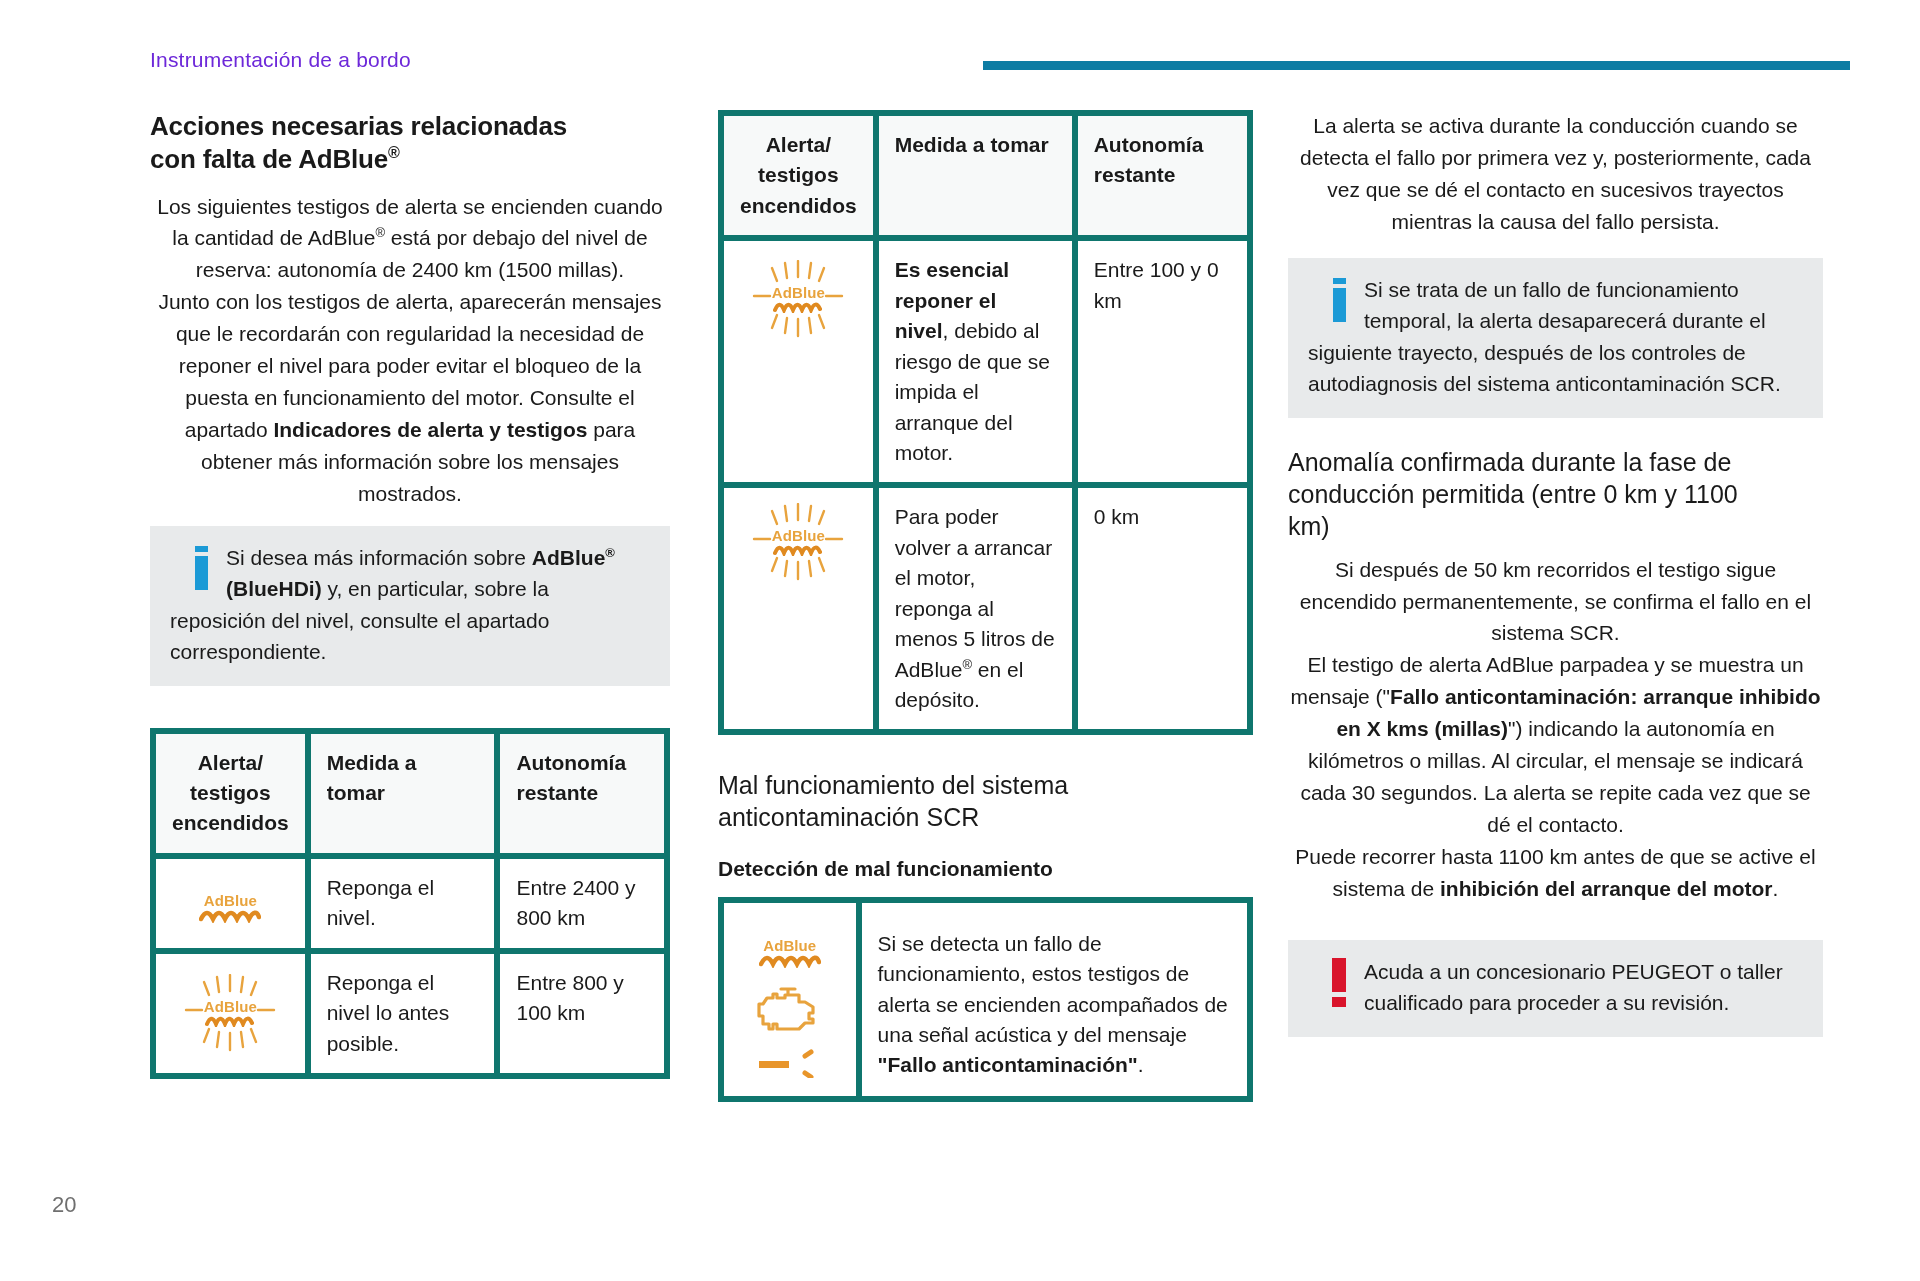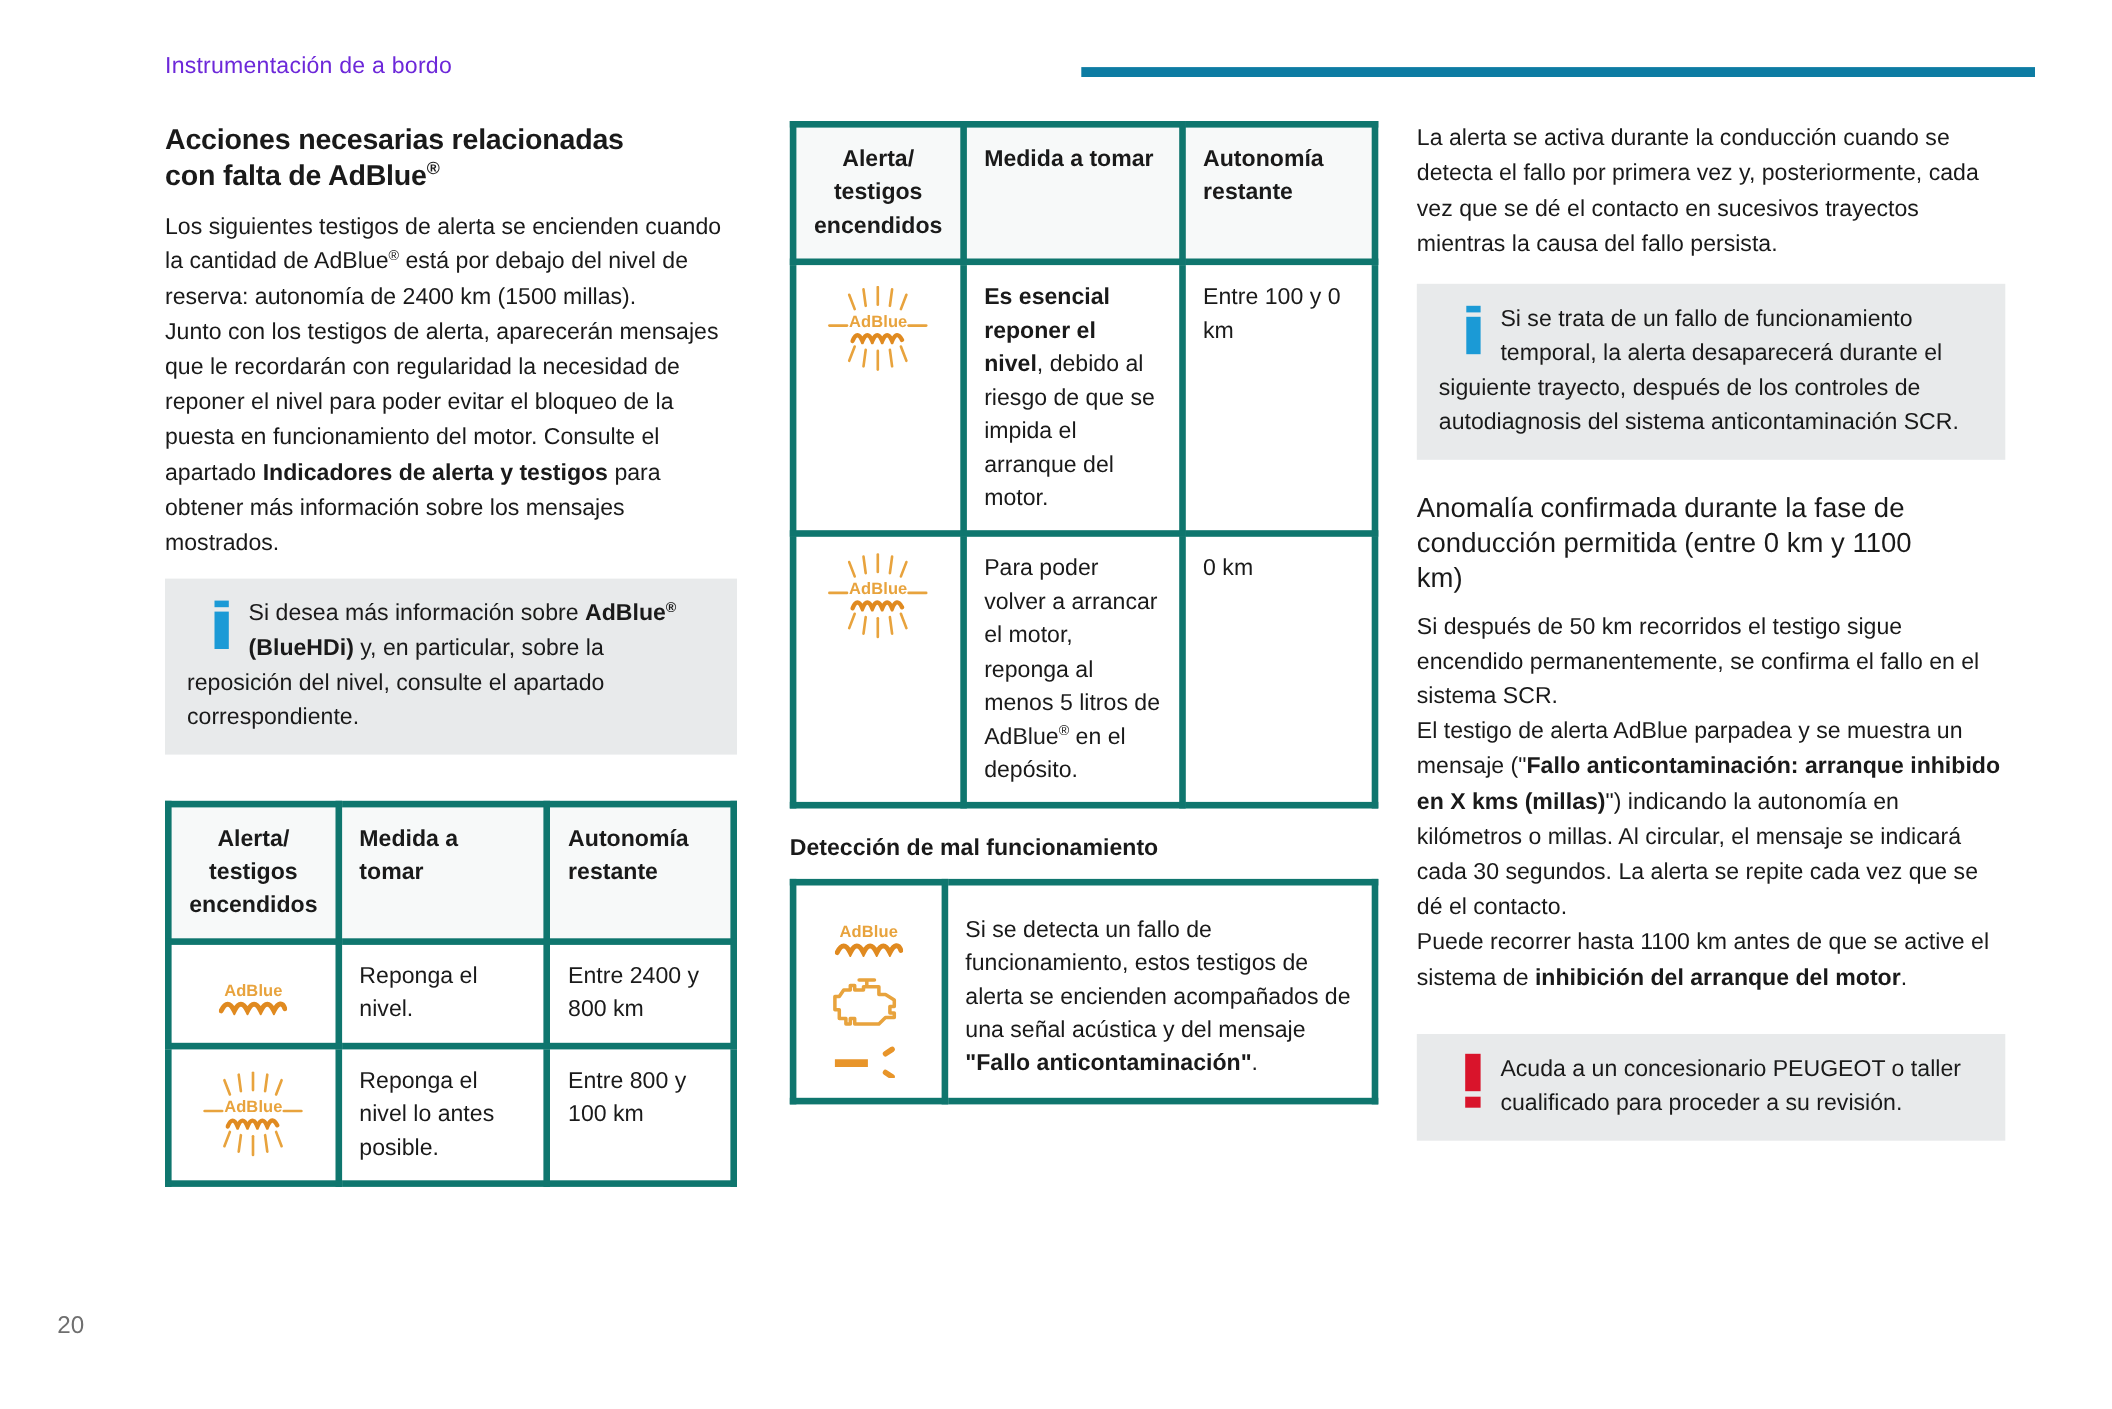--- a/index.html
+++ b/index.html
@@ -38,21 +38,21 @@
   }
   h2.sub{
     font-size:25px;font-weight:normal;line-height:1.28;
     margin:26px 0 12px 0;
   }
   h3.sub2{
     font-size:21px;font-weight:bold;line-height:1.3;
     margin:22px 0 14px 0;
   }
   p.body{
-    font-size:21px;line-height:1.52;margin:0 0 0 0;
+    font-size:21px;line-height:1.52;margin:0 0 0 0;text-align:center;
   }
   p.body + p.body{margin-top:0;}
   b{font-weight:bold;}
   sup{font-size:.62em;vertical-align:super;line-height:0;}
 
   
   .notebox{
     background:#e8eaeb;
     padding:16px 20px 18px 20px;
     margin-top:16px;
@@ -277,20 +277,23 @@
                 <path d="M2 8 C5 1,8 1,11 8 C14 1,17 1,20 8 C23 1,26 1,29 8 C32 1,35 1,38 8 C41 1,44 1,47 7" fill="none" stroke="#e08a20" stroke-width="4" stroke-linecap="round"></path>
               </svg>
             </span>
           </td>
           <td>Para poder volver a arrancar el motor, reponga al menos 5 litros de AdBlue<sup>®</sup> en el depósito.</td>
           <td>0 km</td>
         </tr>
       </tbody>
     </table>
 
+    <h2 class="sub" style="margin-top:34px;">
+      Mal funcionamiento del sistema<br>anticontaminación SCR
+    </h2>
 
     <h3 class="sub2">Detección de mal funcionamiento</h3>
 
     <table class="t">
       <tbody>
         <tr>
           <td class="icon-cell" style="width:26%;vertical-align:top;padding-top:26px;">
             <span class="ab">
               <span class="ab-word">AdBlue</span>
               <svg class="ab-wave" width="62" height="13" viewBox="0 0 62 13">

